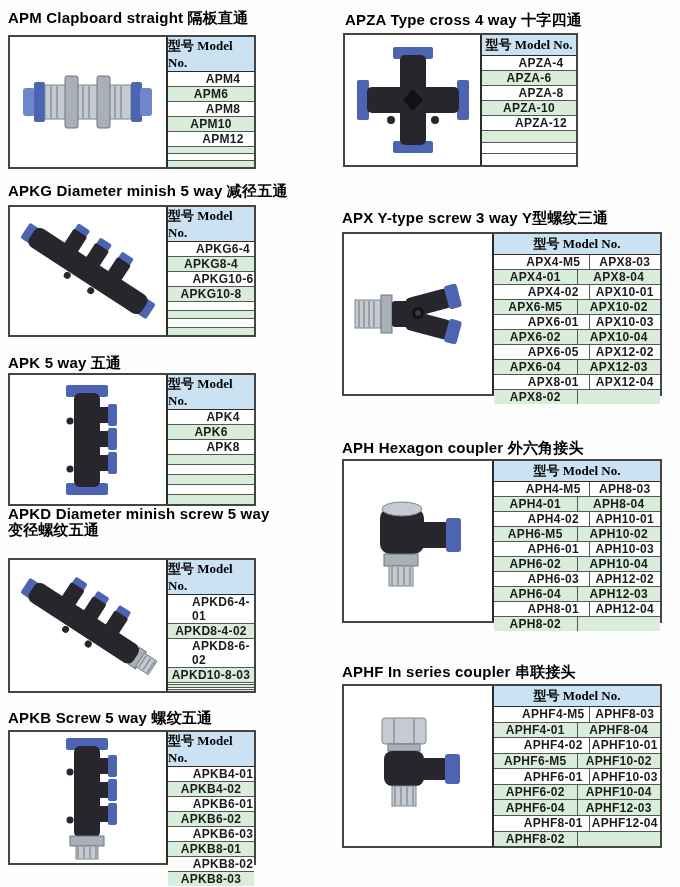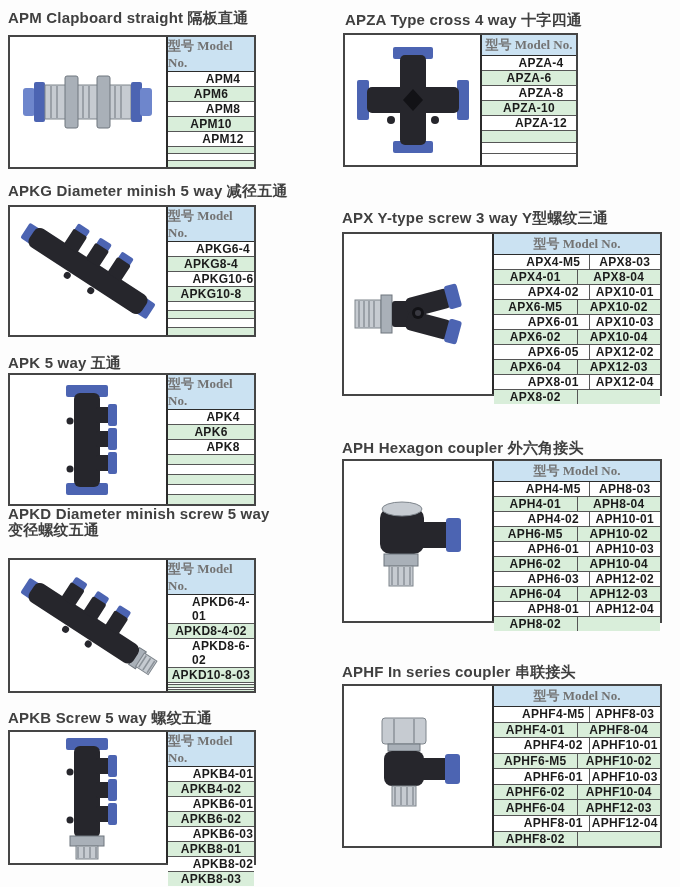--- a/index.html
+++ b/index.html
@@ -2,34 +2,34 @@
 <html style="--header-bg: #cbe2f2; --row-green: #d9eeda; --row-white: #ffffff; --blue: #4c64b2; --black: #26262c; --metal: #c6cbd1;"><head>
 <meta charset="utf-8">
 <style>
   html,body{margin:0;padding:0;}
   body{
     width:680px;height:887px;position:relative;background:#fdfdfd;
     font-family:"Liberation Sans",sans-serif;overflow:hidden;
   }
   .sec-title{
     position:absolute;font-weight:bold;font-size:15px;line-height:16px;
-    color:#404040;white-space:nowrap;letter-spacing:.2px;
+    color:#000000;white-space:nowrap;letter-spacing:.2px;
   }
   .sec-box{
     position:absolute;border:2px solid #454545;box-sizing:border-box;
     background:#fff;display:flex;
   }
   .img-area{flex:1;display:flex;align-items:center;justify-content:center;overflow:hidden;}
   .model-table{
     display:flex;flex-direction:column;box-sizing:border-box;
     border-left:2px solid #2b2b2b;background:var(--row-white);
   }
   .tbl-header{
     flex:0 0 20px;display:flex;align-items:center;justify-content:center;
-    font-family:"Liberation Serif",serif;font-weight:bold;font-size:13px;color:#737373;
+    font-family:"Liberation Serif",serif;font-weight:bold;font-size:13px;color:#000000;
     background:var(--header-bg);border-bottom:1px solid #2b2b2b;
   }
   .tbl-row{flex:1;display:flex;border-bottom:1px solid #565656;}
   .tbl-row:last-child{border-bottom:none;}
   .tbl-row.g{background:var(--row-green);}
   .tbl-row.w{background:var(--row-white);padding-left:24px;}
   .tbl-cell{
     flex:1;display:flex;align-items:center;justify-content:center;
     font-size:12px;font-weight:bold;color:#1b1b1b;letter-spacing:.3px;
     border-right:1px solid #565656;overflow:hidden;

